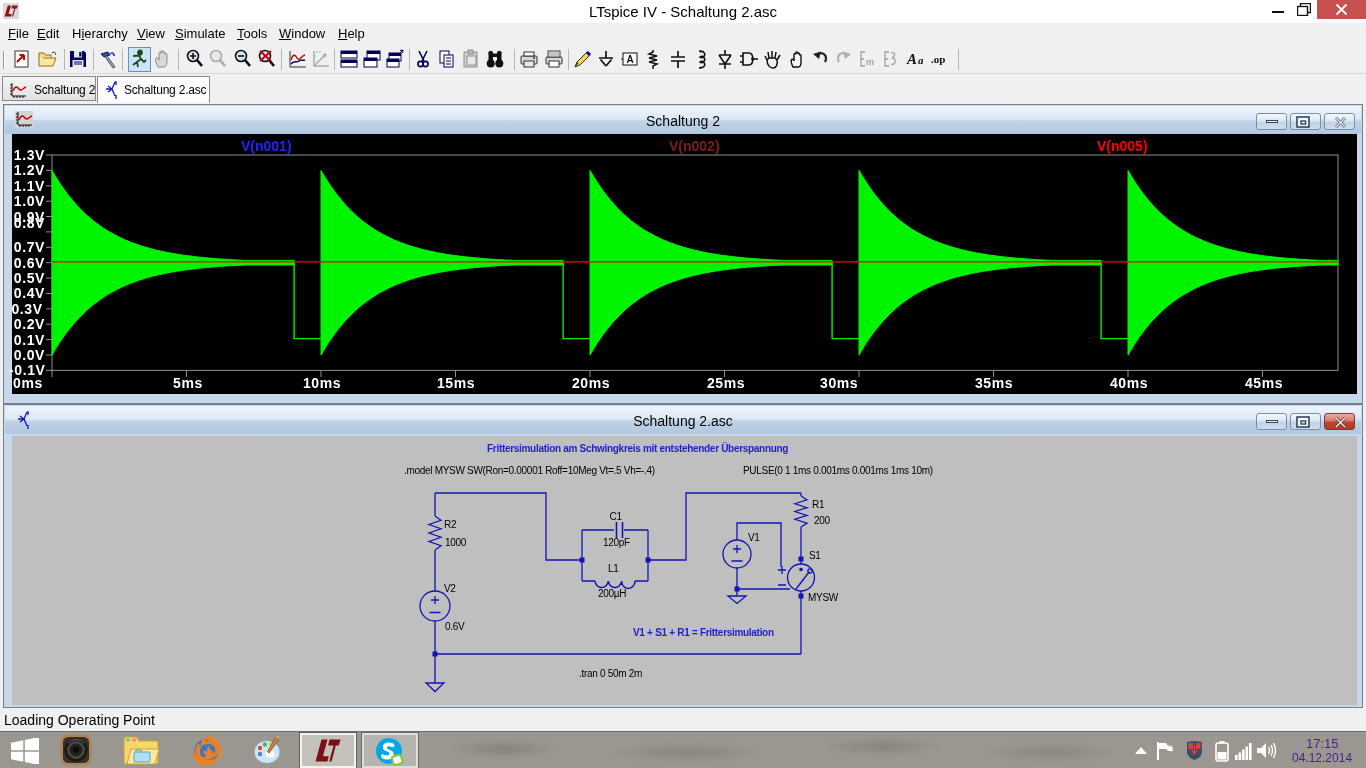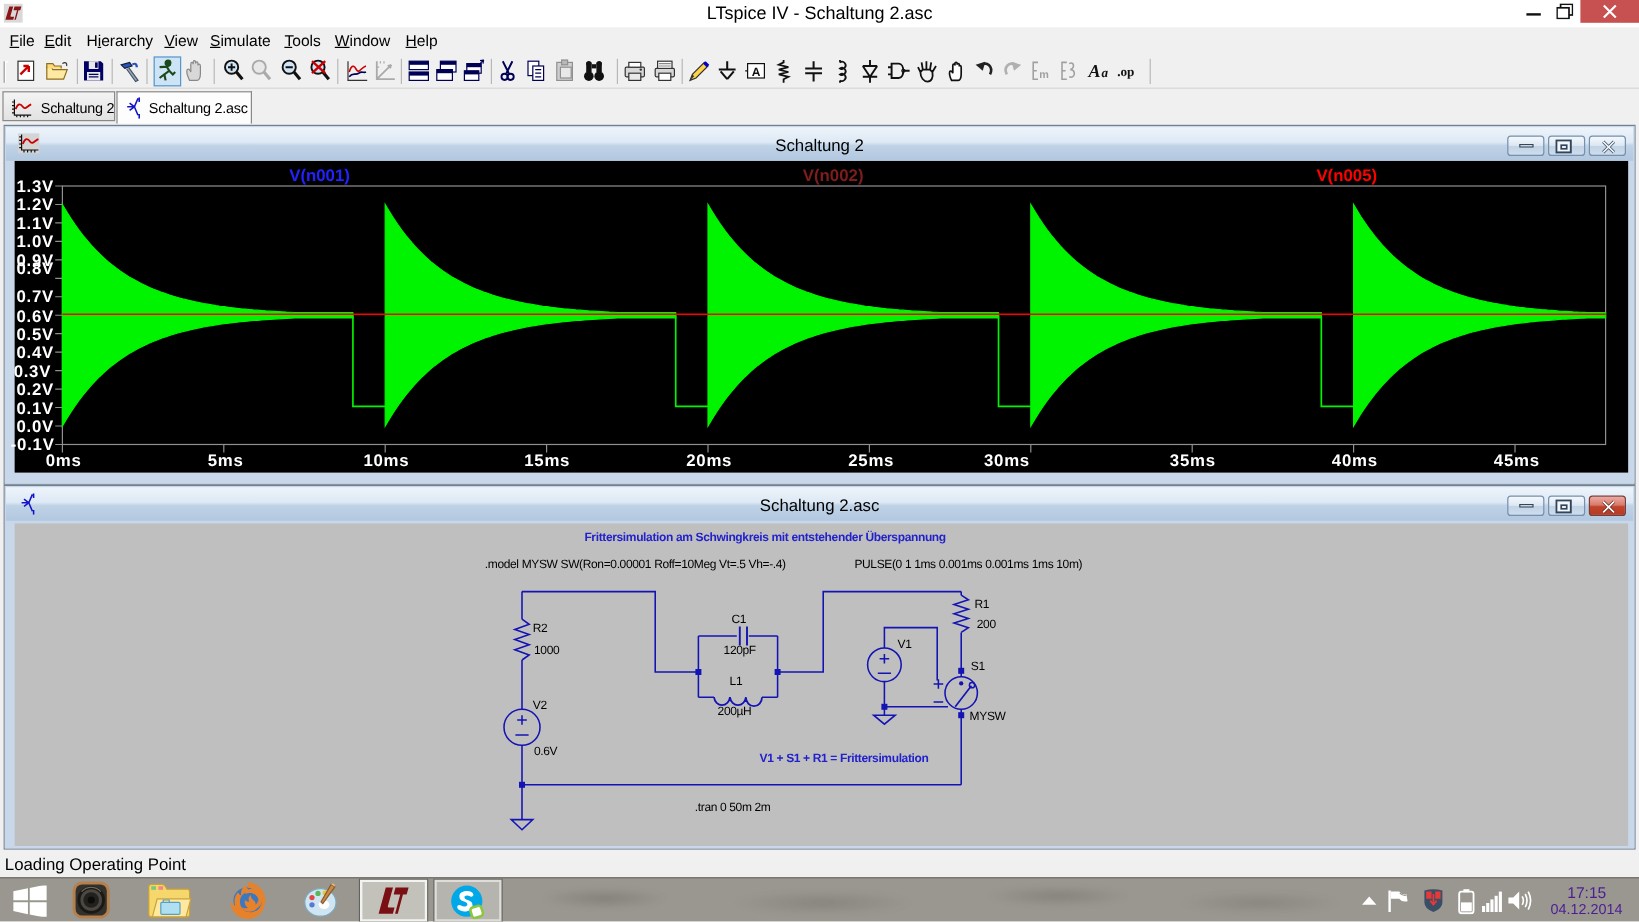--- a/index.html
+++ b/index.html
@@ -326,21 +326,21 @@
 <div class="wv" style="left:5px;top:110px;width:36px;text-align:right">0.8V</div>
 <div class="wv" style="left:5px;top:134px;width:36px;text-align:right">0.7V</div>
 <div class="wv" style="left:5px;top:150px;width:36px;text-align:right">0.6V</div>
 <div class="wv" style="left:5px;top:165px;width:36px;text-align:right">0.5V</div>
 <div class="wv" style="left:5px;top:180px;width:36px;text-align:right">0.4V</div>
 <div class="wv" style="left:5px;top:196px;width:36px;text-align:center">0.3V</div>
 <div class="wv" style="left:5px;top:211px;width:36px;text-align:right">0.2V</div>
 <div class="wv" style="left:5px;top:227px;width:36px;text-align:right">0.1V</div>
 <div class="wv" style="left:5px;top:242px;width:36px;text-align:right">0.0V</div>
 <div class="wv" style="left:5px;top:257px;width:36px;text-align:right">-0.1V</div>
-<div class="wv" style="left:9px;top:270px;width:80px;text-align:center">0ms</div>
+<div class="wv" style="left:9px;top:270px;width:80px;text-align:left">0ms</div>
 <div class="wv" style="left:144px;top:270px;width:80px;text-align:center">5ms</div>
 <div class="wv" style="left:278px;top:270px;width:80px;text-align:center">10ms</div>
 <div class="wv" style="left:412px;top:270px;width:80px;text-align:center">15ms</div>
 <div class="wv" style="left:547px;top:270px;width:80px;text-align:center">20ms</div>
 <div class="wv" style="left:682px;top:270px;width:80px;text-align:center">25ms</div>
 <div class="wv" style="left:816px;top:270px;width:80px;text-align:left">30ms</div>
 <div class="wv" style="left:950px;top:270px;width:80px;text-align:center">35ms</div>
 <div class="wv" style="left:1085px;top:270px;width:80px;text-align:center">40ms</div>
 <div class="wv" style="left:1220px;top:270px;width:80px;text-align:center">45ms</div>
 </div>
@@ -387,21 +387,21 @@
       <path d="M727,595 H745 L736,602.5 Z" fill="none" stroke="#1414b4" stroke-width="1.3"></path>
       <rect x="578.5" y="556.5" width="5" height="5" fill="#1414b4"></rect>
       <rect x="644.5" y="556.5" width="5" height="5" fill="#1414b4"></rect>
       <rect x="431.5" y="650.5" width="5" height="5" fill="#1414b4"></rect>
       <rect x="797.5" y="555.5" width="5" height="5" fill="#1414b4"></rect>
       <rect x="797.5" y="592.5" width="5" height="5" fill="#1414b4"></rect>
       <rect x="733.5" y="585.5" width="5" height="5" fill="#1414b4"></rect>
     </svg>
 <div class="schb" style="left:483px;top:37.5px">Frittersimulation am Schwingkreis mit entstehender Überspannung</div>
 <div class="sch" style="left:400px;top:60px">.model MYSW SW(Ron=0.00001 Roff=10Meg Vt=.5 Vh=-.4)</div>
-<div class="sch" style="left:708px;top:60px">PULSE(0 1 1ms 0.001ms 0.001ms 1ms 10m)</div>
+<div class="sch" style="left:739px;top:60px">PULSE(0 1 1ms 0.001ms 0.001ms 1ms 10m)</div>
 <div class="sch" style="left:440px;top:113.5px">R2</div>
 <div class="sch" style="left:441px;top:131.5px">1000</div>
 <div class="sch" style="left:440px;top:178px">V2</div>
 <div class="sch" style="left:441px;top:216px">0.6V</div>
 <div class="sch" style="left:605.5px;top:105.5px">C1</div>
 <div class="sch" style="left:599px;top:131.5px">120pF</div>
 <div class="sch" style="left:604px;top:157.5px">L1</div>
 <div class="sch" style="left:594px;top:183px">200µH</div>
 <div class="sch" style="left:808px;top:94px">R1</div>
 <div class="sch" style="left:810px;top:110px">200</div>

